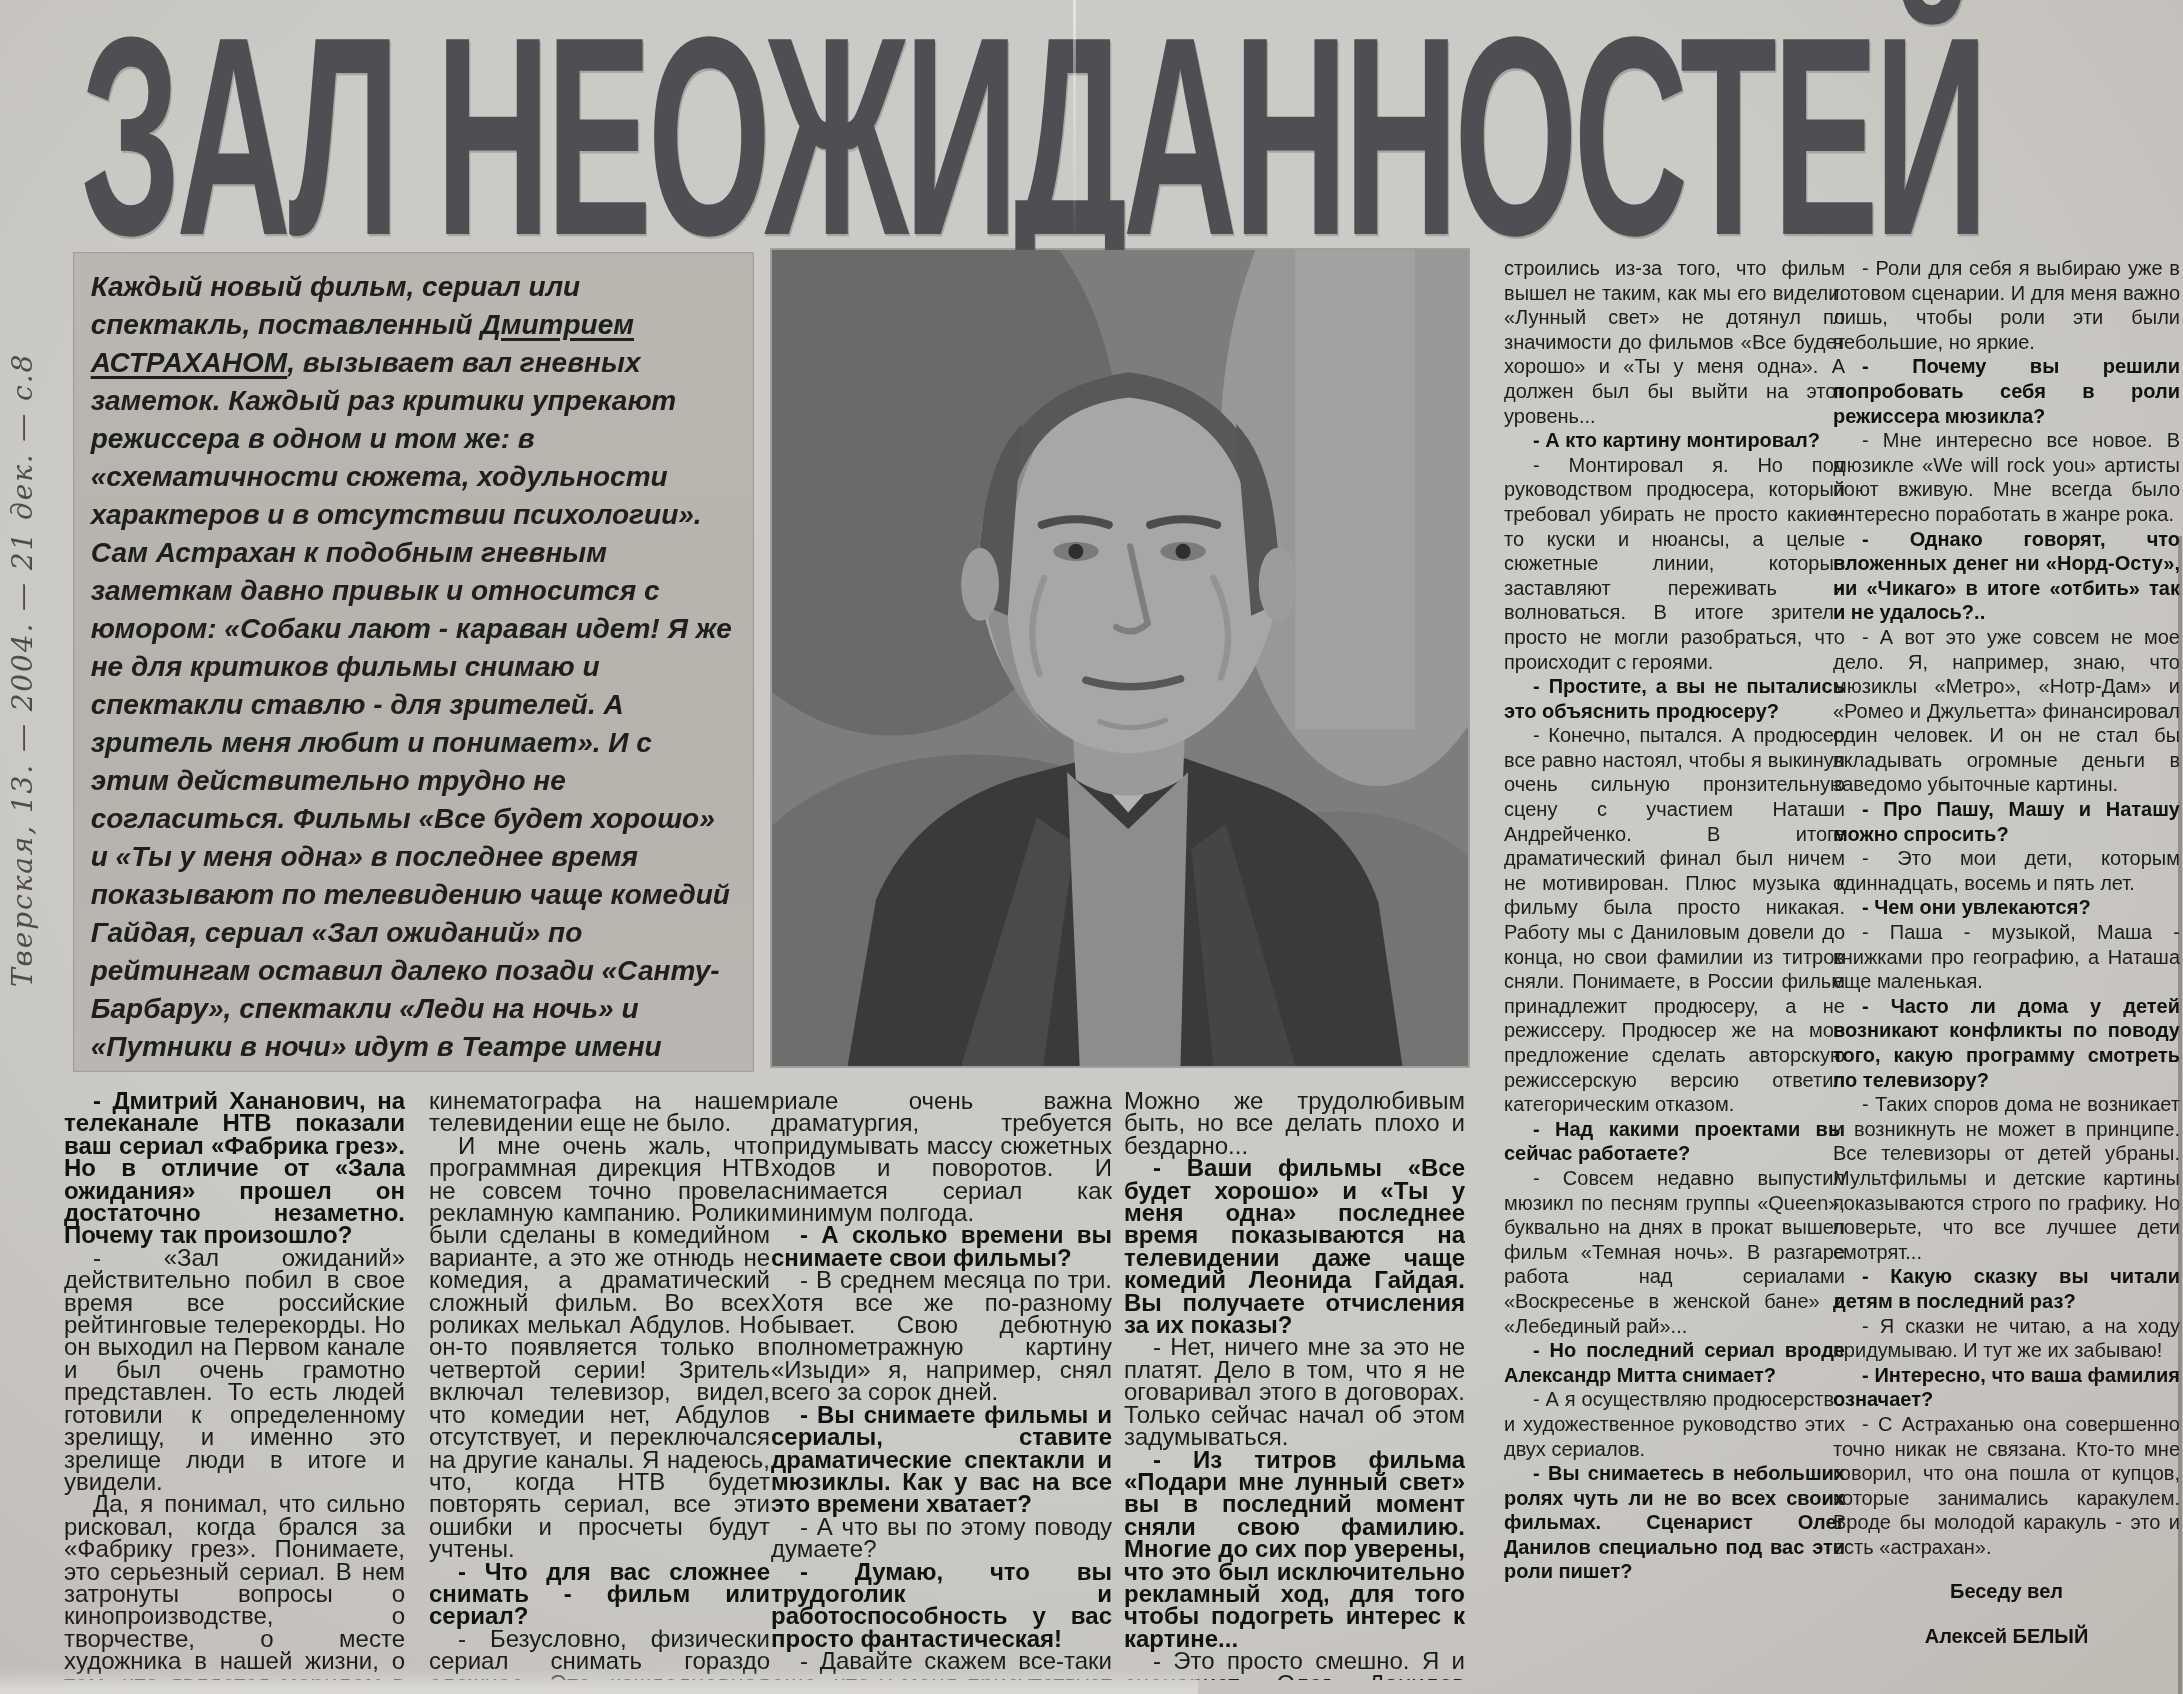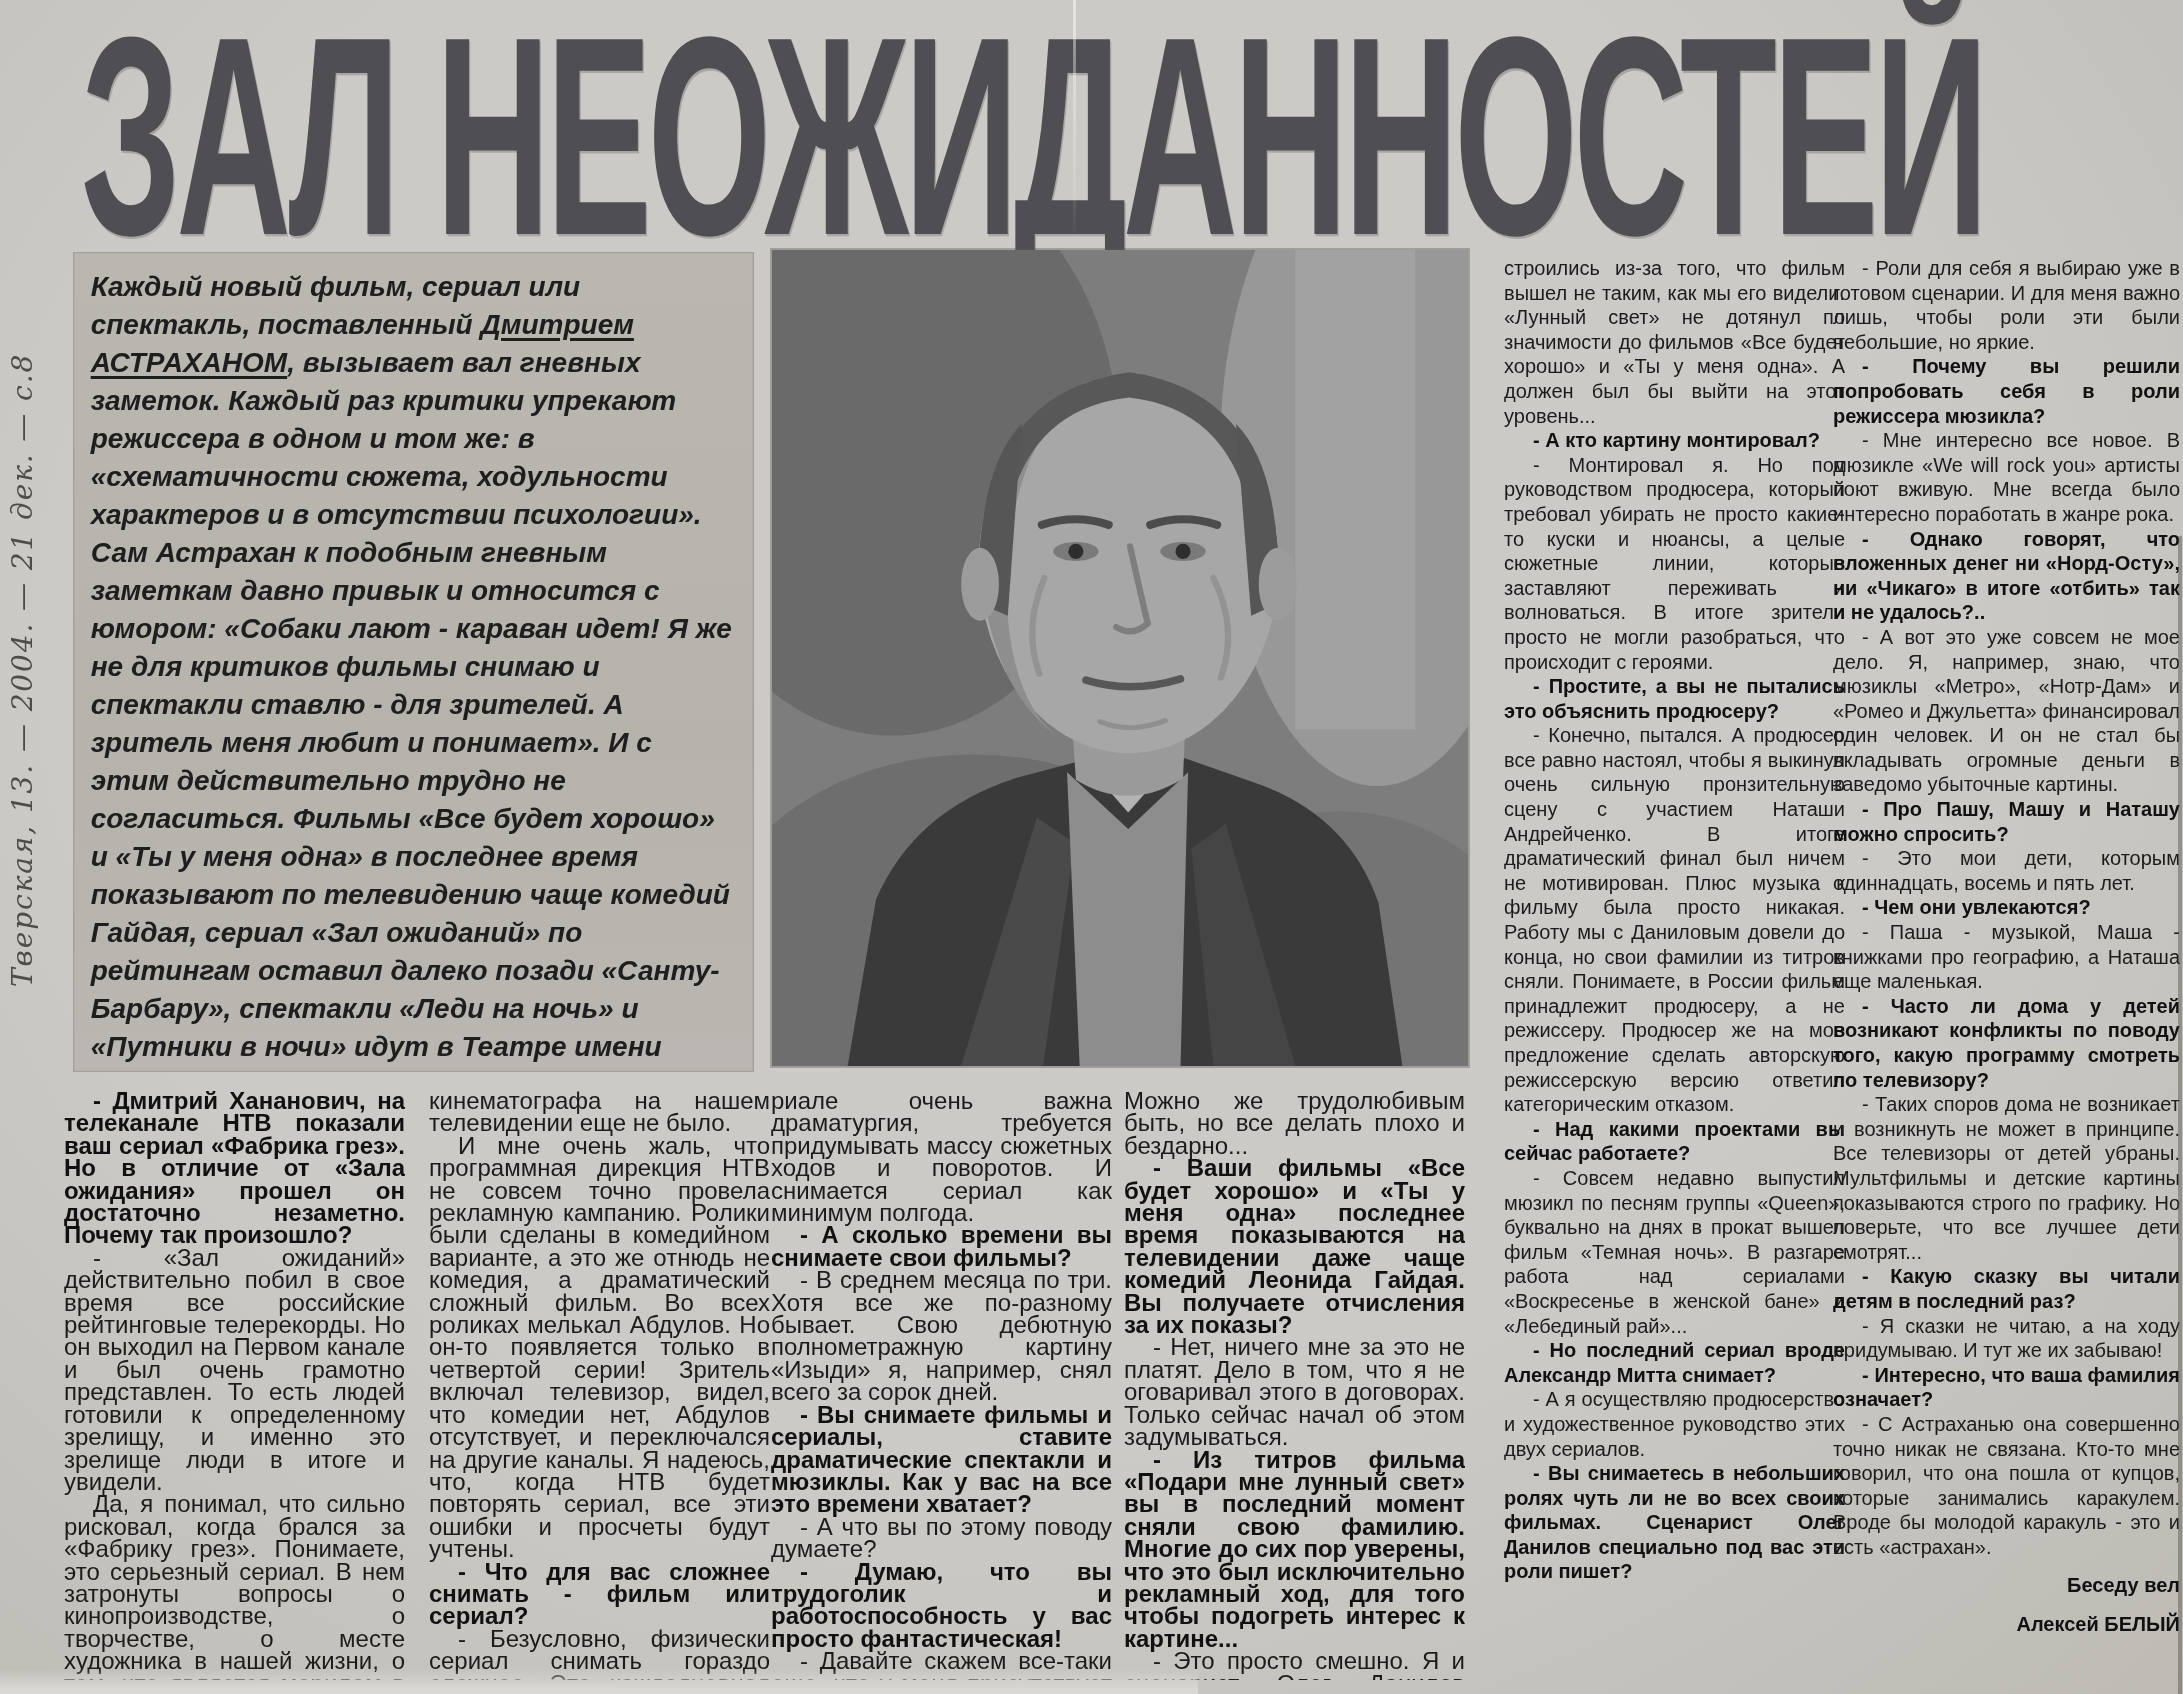--- a/index.html
+++ b/index.html
@@ -51,21 +51,21 @@
   }
   .col1{left:64px}
   .col2{left:429px}
   .col3{left:771px}
   .col4{left:1124px}
   .col5{left:1480px;top:256px;height:1413px;font-size:20px;line-height:24.6px;margin-left:24px;}
   .col6{left:1833px;width:347px;top:256px;height:1413px;font-size:20px;line-height:24.6px;}
   .col p{margin:0;text-indent:29px;}
   .col p.cont{text-indent:0;}
   .col p.bold{font-weight:700;color:#111;}
-  .col p.align-right{text-align:right;text-indent:0;margin-top:14px;}
+  .col p.align-right{text-align:center;text-indent:0;margin-top:20px;}
   
   .scan-bottom{
     position:absolute;left:0;bottom:0;width:1198px;height:26.5px;
     background:linear-gradient(180deg,rgba(222,220,215,0) 0%,#dad8d3 80%);
     pointer-events:none;
   }
   .scan-edge{
     position:absolute;right:1.3px;top:536px;width:3.8px;height:1158px;
     background:#55524c;opacity:.45;
   }

